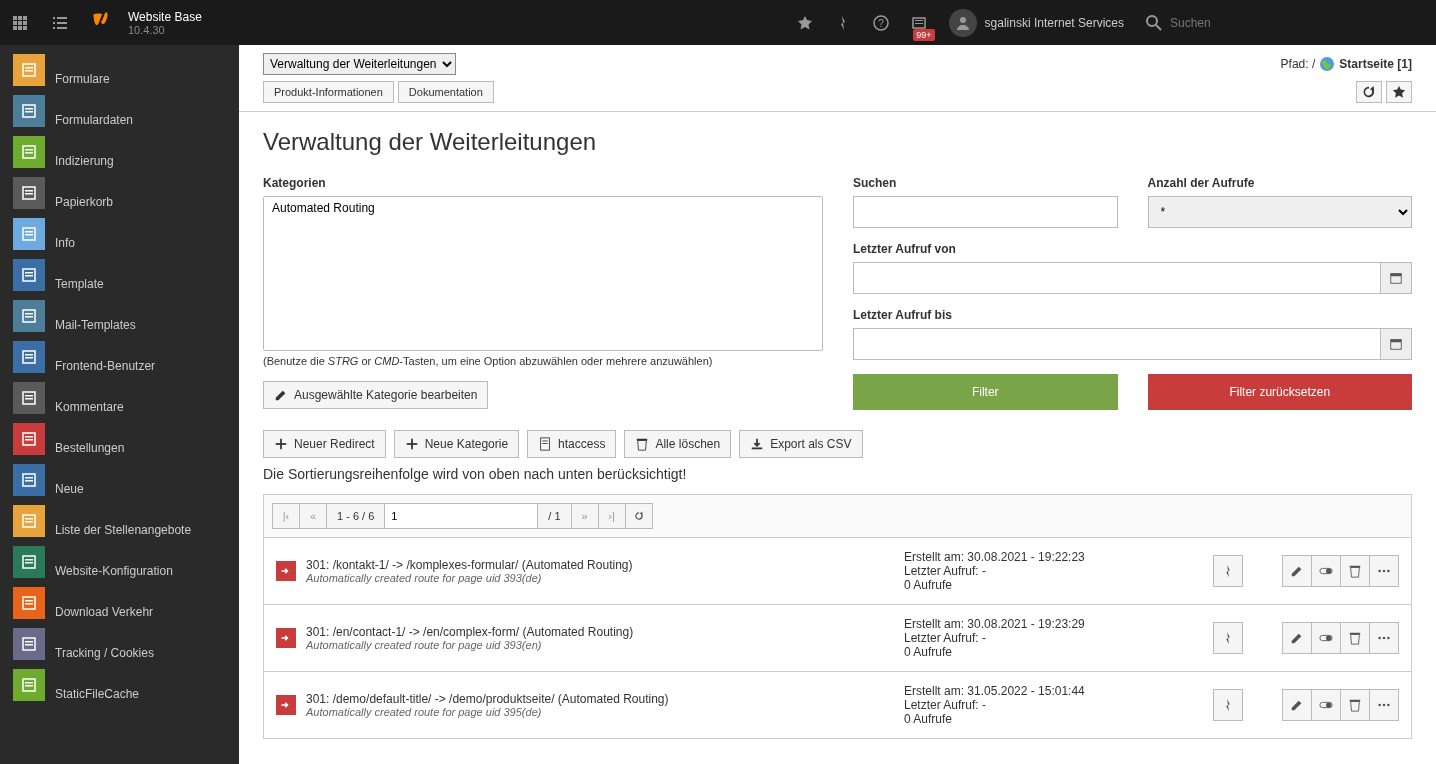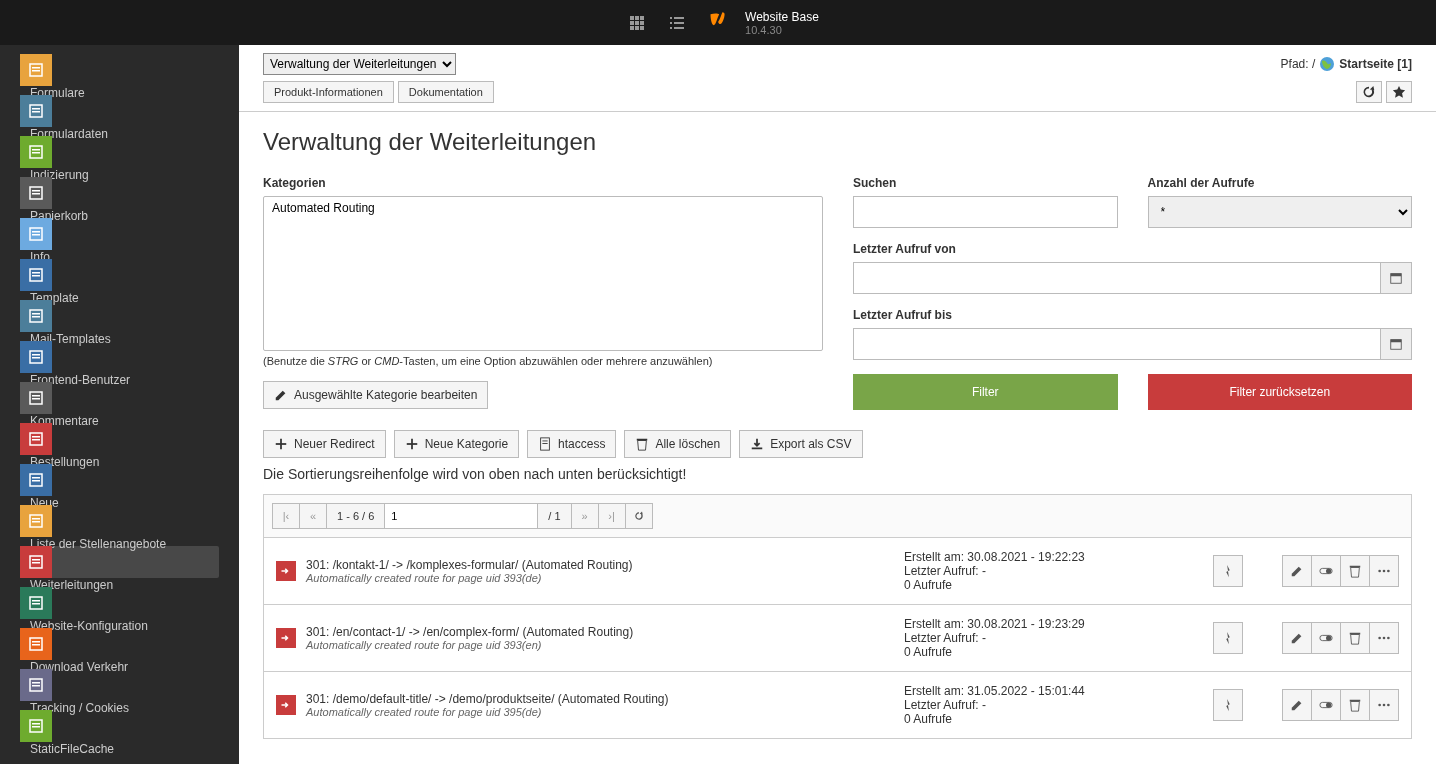--- a/index.html
+++ b/index.html
@@ -1,19 +1,19 @@
 <!DOCTYPE html>
 <html><head>
 <meta charset="utf-8">
 <style>
 * { margin: 0; padding: 0; box-sizing: border-box; font-family: Verdana, Arial, sans-serif; }
 body { width: 1436px; height: 764px; background: #fff; overflow: hidden; font-size: 12px; color: #333; }
 
 
-.topbar { height: 45px; background: #1a1a1a; display: flex; align-items: center; color: #ccc; flex-direction: column; }
+.topbar { height: 45px; background: #1a1a1a; display: flex; align-items: center; color: #ccc; }
 .topbar-left { display: flex; align-items: center; }
 .topbar-btn { width: 40px; height: 45px; display: flex; align-items: center; justify-content: center; }
 .topbar-btn svg { width: 16px; height: 16px; fill: #999; }
 .logo-box { width: 40px; height: 45px; display: flex; align-items: center; justify-content: center; }
 .logo-box svg { width: 26px; height: 26px; }
 .site-info { padding-left: 8px; }
 .site-title { font-size: 12px; color: #fff; }
 .site-version { font-size: 11px; color: #888; }
 .topbar-spacer { flex: 1; }
 .topbar-right { display: flex; align-items: center; gap: 2px; padding-right: 0; }
@@ -23,21 +23,21 @@
 .user-block { display: flex; align-items: center; gap: 8px; padding: 0 10px; }
 .avatar { width: 28px; height: 28px; border-radius: 50%; background: #444; display: flex; align-items: center; justify-content: center; }
 .avatar svg { width: 16px; height: 16px; fill: #999; }
 .search-block { display: flex; align-items: center; gap: 8px; padding: 0 10px; width: 300px; }
 .search-block svg { width: 16px; height: 16px; fill: #999; }
 .search-input { background: transparent; border: none; color: #ccc; font-size: 12px; outline: none; width: 240px; }
 
 
 .sidebar { position: absolute; top: 45px; left: 0; width: 239px; height: 719px; background: #2a2a2a; overflow-y: hidden; padding: 0 12px; }
 .sidebar::-webkit-scrollbar { width: 0; }
-.side-item { display: flex; align-items: flex-start; height: 32px; margin: 9px 8px; cursor: pointer; color: #ccc; font-size: 12px; flex-direction: column; }
+.side-item { display: flex; align-items: flex-end; height: 32px; margin: 9px 1px; cursor: pointer; color: #ccc; font-size: 12px; }
 .side-item.active { background: #484848; border-radius: 2px; }
 .side-icon { width: 32px; height: 32px; display: flex; align-items: center; justify-content: center; flex-shrink: 0; }
 .side-icon svg { width: 16px; height: 16px; fill: #fff; }
 .side-label { padding-left: 10px; }
 
 
 .main { position: absolute; top: 45px; left: 239px; right: 0; bottom: 0; background: #fff; overflow-y: auto; }
 .docheader { padding: 8px 24px; border-bottom: 1px solid #ccc; }
 .doc-row1 { display: flex; align-items: center; justify-content: space-between; margin-bottom: 6px; }
 .path-info { font-size: 12px; color: #333; display: flex; align-items: center; gap: 4px; }
@@ -296,30 +296,20 @@
     </div>
     <div class="side-item">
       <div class="side-icon" style="background:#e8a33d">
         <svg viewBox="0 0 16 16">
           <rect x="2" y="2" width="12" height="12" fill="none" stroke="#fff" stroke-width="1.5"></rect>
           <rect x="4" y="5" width="8" height="1.5" fill="#fff"></rect>
           <rect x="4" y="8" width="8" height="1.5" fill="#fff"></rect>
         </svg>
       </div>
       <span class="side-label">Liste der Stellenangebote</span>
-    </div>
-    <div class="side-item active">
-      <div class="side-icon" style="background:#c83c3c">
-        <svg viewBox="0 0 16 16">
-          <rect x="2" y="2" width="12" height="12" fill="none" stroke="#fff" stroke-width="1.5"></rect>
-          <rect x="4" y="5" width="8" height="1.5" fill="#fff"></rect>
-          <rect x="4" y="8" width="8" height="1.5" fill="#fff"></rect>
-        </svg>
-      </div>
-      <span class="side-label">Weiterleitungen</span>
     </div>
     <div class="side-item">
       <div class="side-icon" style="background:#2a7a5a">
         <svg viewBox="0 0 16 16">
           <rect x="2" y="2" width="12" height="12" fill="none" stroke="#fff" stroke-width="1.5"></rect>
           <rect x="4" y="5" width="8" height="1.5" fill="#fff"></rect>
           <rect x="4" y="8" width="8" height="1.5" fill="#fff"></rect>
         </svg>
       </div>
       <span class="side-label">Website-Konfiguration</span>

